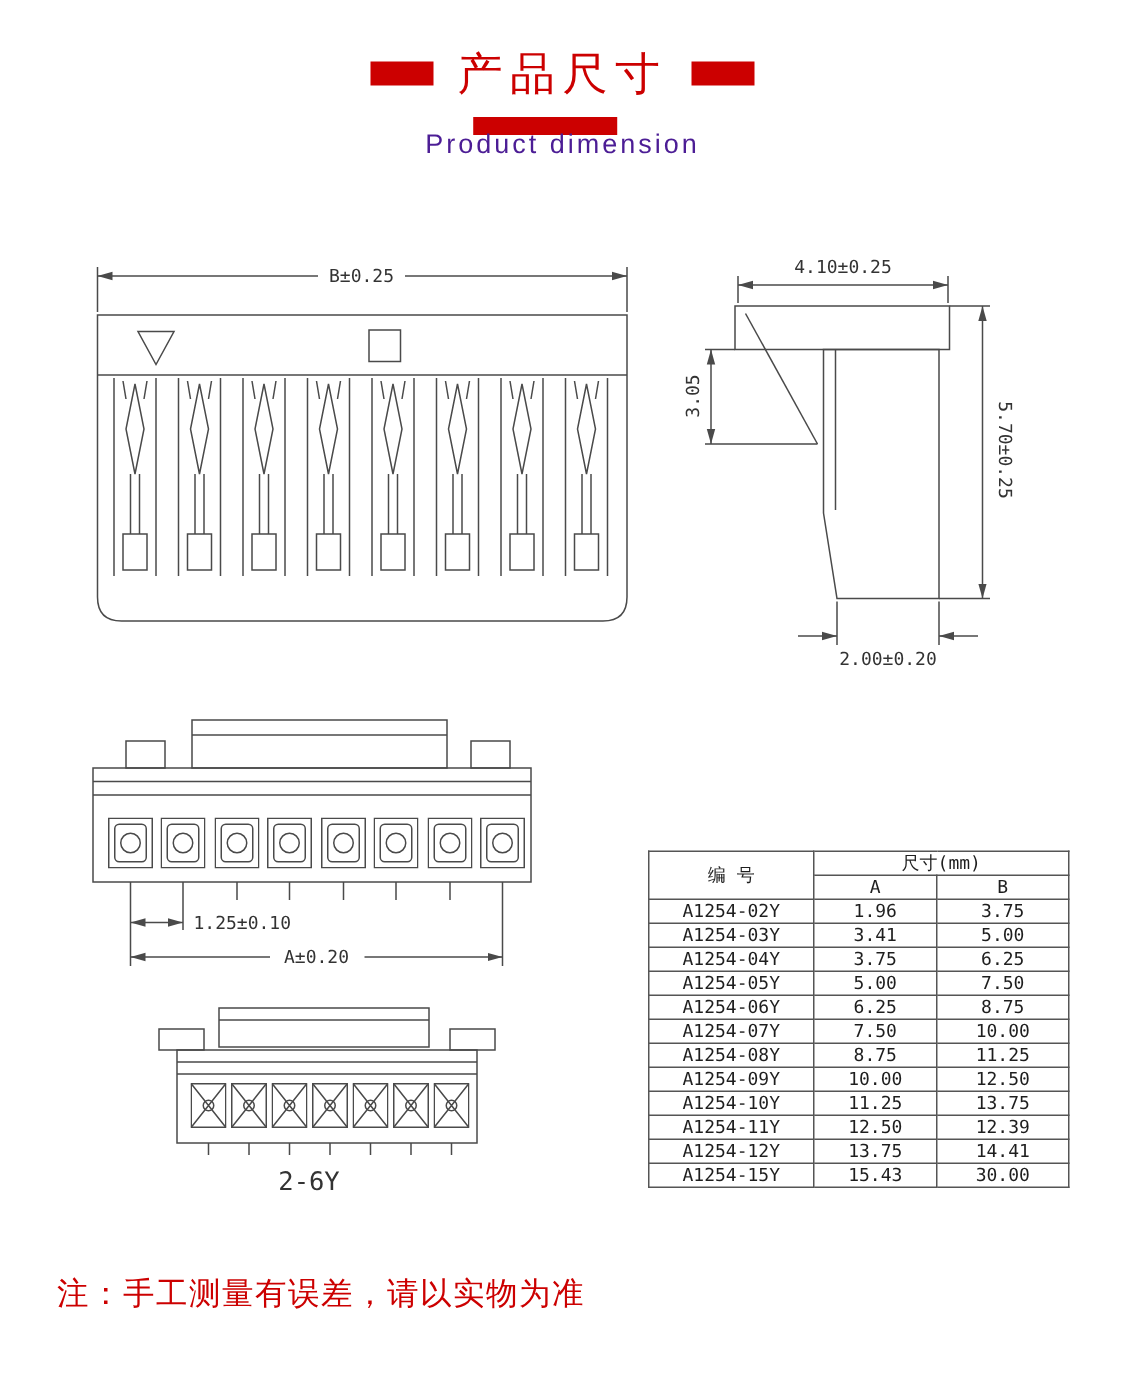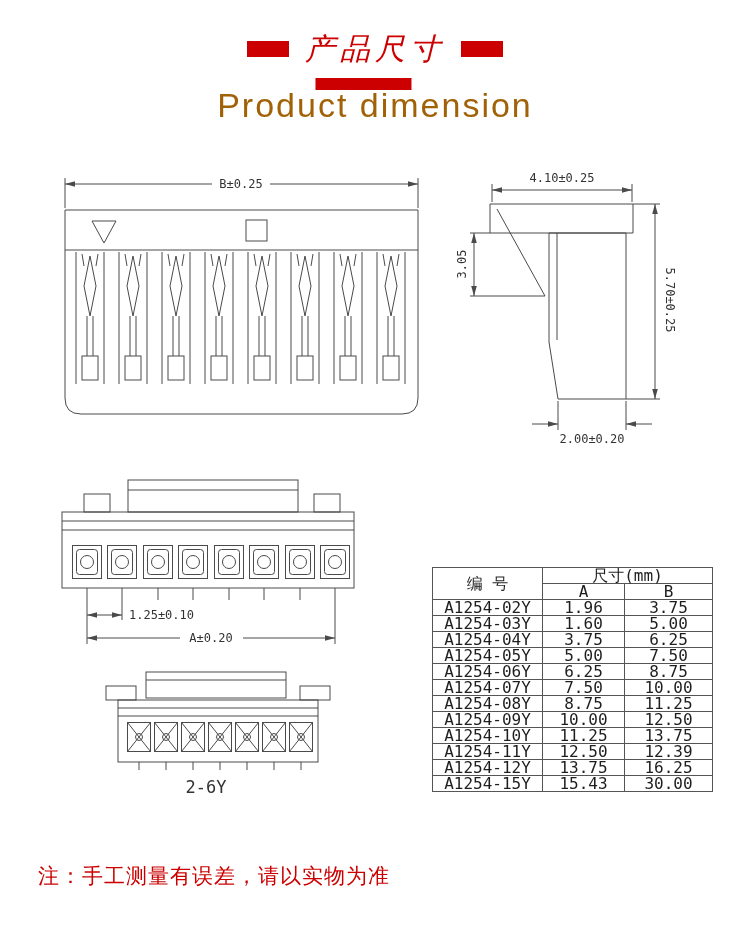--- a/index.html
+++ b/index.html
@@ -3,48 +3,48 @@
 <meta charset="utf-8">
 <style>
   html,body { margin:0; padding:0; background:#ffffff; }
   .page {
     position:relative; width:750px; height:932px; background:#fff;
     font-family:"Liberation Sans", sans-serif; overflow:hidden;
   }
 
   
   .header { position:absolute; top:30px; left:0; width:100%; text-align:center; }
-  .title-row { display:flex; justify-content:center; align-items:center; gap:16px; height:38px;font-style:italic; }
+  .title-row { display:flex; justify-content:center; align-items:center; gap:16px; height:38px; }
   .red-block { width:42px; height:16px; background:var(--accent,#c00); }
   .title-cn { font-size:30px; letter-spacing:5px; color:var(--accent,#c00); }
   .subtitle { position:relative; margin-top:18px; height:34px; }
   .sub-bar { position:absolute; left:50%; top:-8px; transform:translateX(-62%); width:96px; height:12px; background:var(--accent,#c00); }
-  .title-en { position:relative; z-index:1; font-size:34px; letter-spacing:2px; color:#a16207;text-align:center; }
+  .title-en { position:relative; z-index:1; font-size:18px; letter-spacing:2px; color:#4c1d95;text-align:center; }
 
   
   svg.drawings { position:absolute; left:0; top:0; }
   .st { stroke:var(--line,#4a4a4a); fill:none; stroke-width:1; }
   .dimtxt { font-family:"DejaVu Sans Mono","Liberation Mono",monospace; font-size:12px; fill:#333; }
   .lbltxt { font-family:"DejaVu Sans Mono","Liberation Mono",monospace; font-size:17px; fill:#333; }
 
   
   .dim-table {
     position:absolute; left:432px; top:567px; border-collapse:collapse;
     font-family:"DejaVu Sans Mono","Liberation Mono",monospace;
-    font-size:16px; color:#1e1e1e; background:#fff;
+    font-size:12px; color:#1e1e1e; background:#fff;
   }
   .dim-table th, .dim-table td {
     border:1px solid #555; text-align:center; font-weight:normal;
     padding:0 3px; height:15px; line-height:15px; white-space:nowrap;
   }
 
   
   .note {
     position:absolute; left:38px; top:848px; font-size:21px;
-    letter-spacing:1px; color:var(--accent,#c00);margin-top:14px;
+    letter-spacing:1px; color:var(--accent,#c00);
   }
 </style>
 </head>
 <body>
 
 <div class="page">
 
   <svg class="drawings" width="750" height="932" viewBox="0 0 750 932">
     <defs>
       <marker id="aE" markerWidth="12" markerHeight="8" refX="10" refY="4" orient="auto">
@@ -207,21 +207,21 @@
       </tr>
     </thead>
     <tbody>
       <tr>
         <td>A1254-02Y</td>
         <td>1.96</td>
         <td>3.75</td>
       </tr>
       <tr>
         <td>A1254-03Y</td>
-        <td>1.60</td>
+        <td>3.41</td>
         <td>5.00</td>
       </tr>
       <tr>
         <td>A1254-04Y</td>
         <td>3.75</td>
         <td>6.25</td>
       </tr>
       <tr>
         <td>A1254-05Y</td>
         <td>5.00</td>
@@ -253,21 +253,21 @@
         <td>13.75</td>
       </tr>
       <tr>
         <td>A1254-11Y</td>
         <td>12.50</td>
         <td>12.39</td>
       </tr>
       <tr>
         <td>A1254-12Y</td>
         <td>13.75</td>
-        <td>16.25</td>
+        <td>14.41</td>
       </tr>
       <tr>
         <td>A1254-15Y</td>
         <td>15.43</td>
         <td>30.00</td>
       </tr>
     </tbody>
   </table>
 
   <div class="note">注：手工测量有误差，请以实物为准</div>

